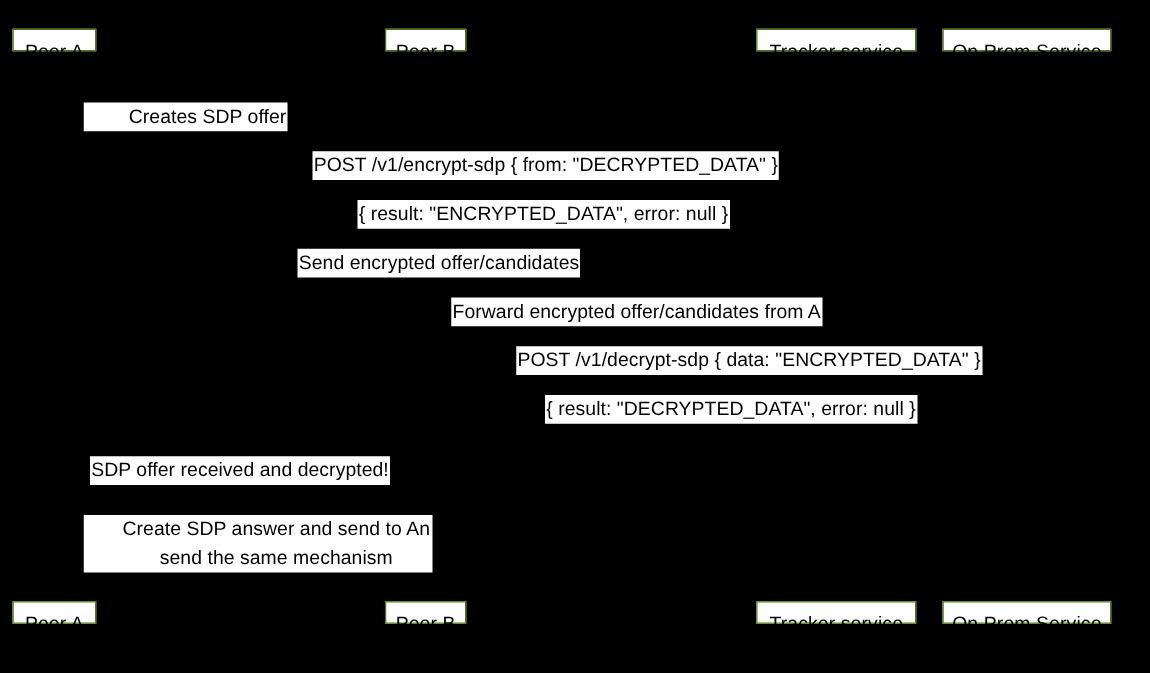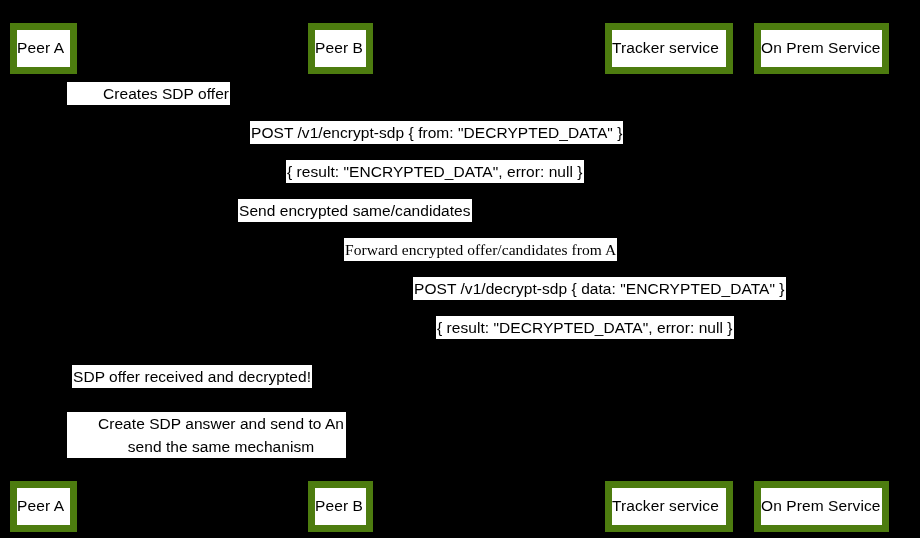--- a/index.html
+++ b/index.html
@@ -13,24 +13,25 @@
     width: 920px;
     height: 538px;
     background: #000000;
     font-family: "Liberation Sans", sans-serif;
     overflow: hidden;
   }
   .participant {
     position: absolute;
     background: #ffffff;
     color: #000000;
-    border: 7px solid #4d7c0f;
+    border: 1px solid #4d7c0f;
     box-sizing: border-box;
-    height: 51px;
+    height: 18px;
     line-height: 35px;
+    text-align: center;
     font-size: 15.5px;
     white-space: nowrap;
     letter-spacing: 0.1px;
   }
   .msg-label {
     position: absolute;
     background: #ffffff;
     color: #000000;
     font-size: 15.5px;
     line-height: 23px;
@@ -65,23 +66,23 @@
   <div class="participant" style="left:754px; top:23px; width:135px;">
     <span>On Prem Service</span>
   </div>
 
   <div class="msg-label" style="left:67px; top:82px;padding-left:36px;">Creates SDP offer</div>
 
   <div class="msg-label" style="left:250px; top:121px;">POST /v1/encrypt-sdp { from: "DECRYPTED_DATA" }</div>
 
   <div class="msg-label" style="left:286px; top:160px;">{ result: "ENCRYPTED_DATA", error: null }</div>
 
-  <div class="msg-label" style="left:238px; top:199px;">Send encrypted same/candidates</div>
+  <div class="msg-label" style="left:238px; top:199px;">Send encrypted offer/candidates</div>
 
-  <div class="msg-label" style="left:344px; top:238px;font-family:Liberation Serif, serif;">Forward encrypted offer/candidates from A</div>
+  <div class="msg-label" style="left:361px; top:238px;">Forward encrypted offer/candidates from A</div>
 
   <div class="msg-label" style="left:395px; top:277px;margin-left:18px;">POST /v1/decrypt-sdp { data: "ENCRYPTED_DATA" }</div>
 
   <div class="msg-label" style="left:436px; top:316px;">{ result: "DECRYPTED_DATA", error: null }</div>
 
   <div class="msg-label" style="left:72px; top:365px;">SDP offer received and decrypted!</div>
 
   <div class="msg-label two-line" style="left:67px; top:412px; width:248px;">
     <span style="display: block;">Create SDP answer and send to An</span>
     <span style="display: block;">send the same mechanism</span>

